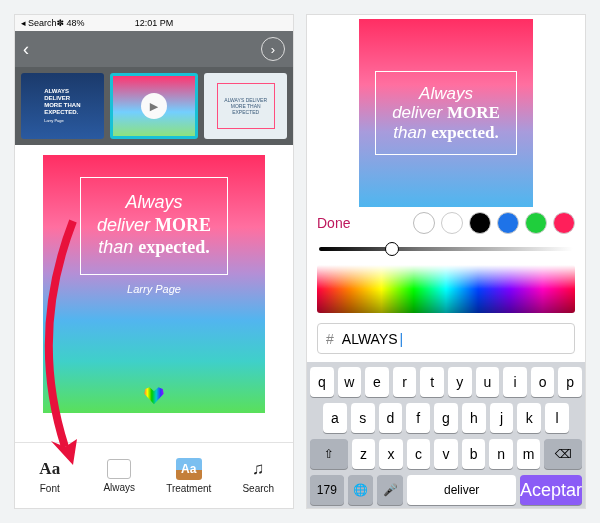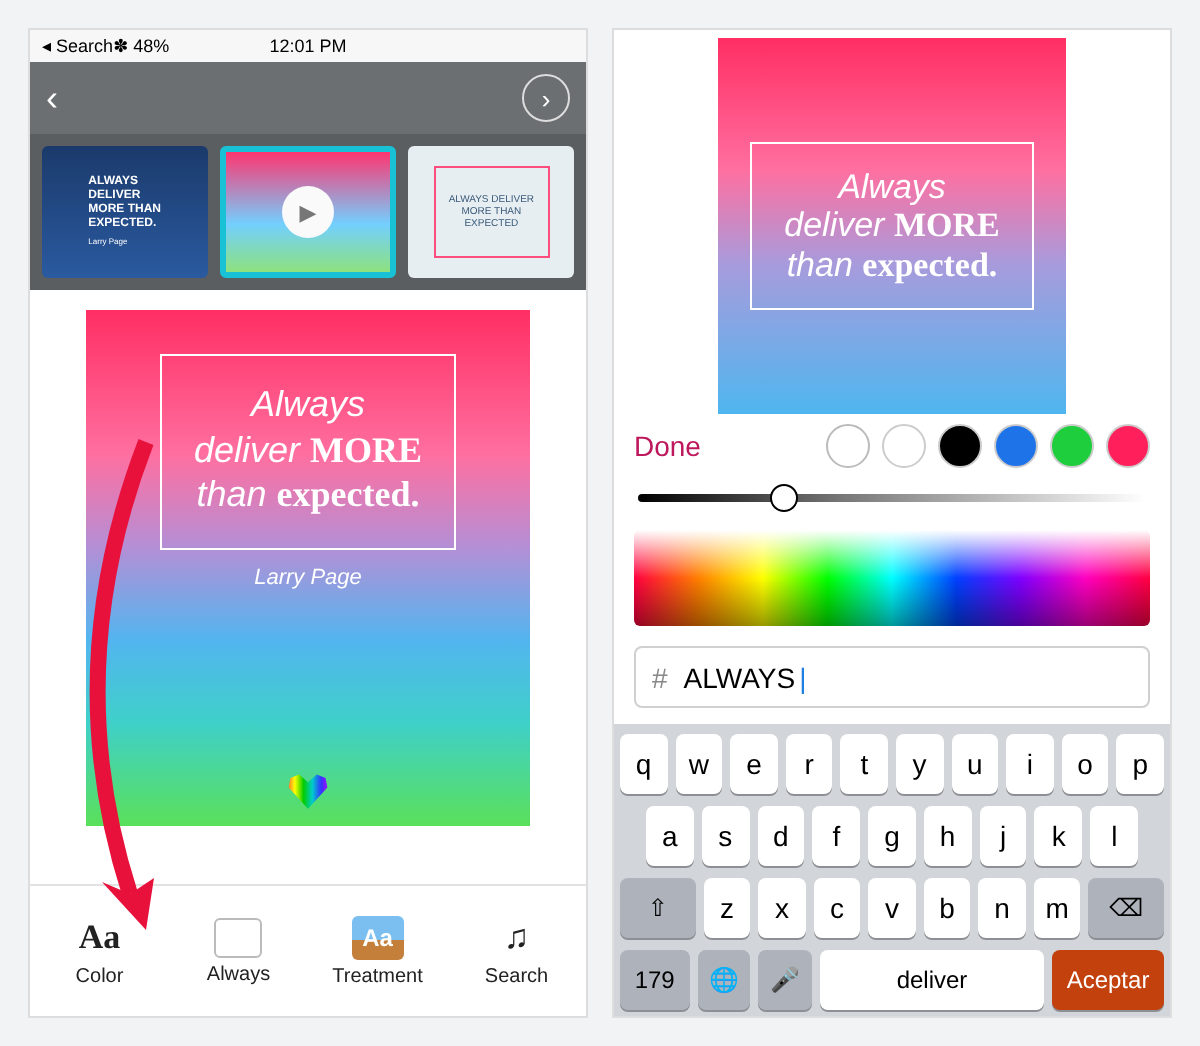--- a/index.html
+++ b/index.html
@@ -45,21 +45,21 @@
   .knob{position:absolute;left:26%;top:-5px;width:14px;height:14px;border-radius:50%;background:#fff;border:1px solid #000}
   .spectrum{height:54px;margin:6px 10px 0;border-radius:3px;background:linear-gradient(to bottom,rgba(255,255,255,1),rgba(255,255,255,0) 50%,rgba(0,0,0,0) 50%,rgba(0,0,0,.4)),linear-gradient(90deg,#ff0040,#ff8000,#ffff00,#00ff00,#00ffff,#0040ff,#8000ff,#ff00c0,#ff0040)}
   .hex{height:34px;margin:10px 10px 0;border:1px solid #d0d0d0;border-radius:4px;display:flex;align-items:center;padding:0 8px;gap:8px;font-size:14px}
   .cursor{color:#1e7fe0;font-weight:300;margin-left:-6px}
   .kb{background:#d2d5da;padding:5px 3px 3px;margin-top:8px;flex:1;display:flex;flex-direction:column;gap:6px}
   .krow{display:flex;gap:4px;justify-content:center}
   .key{background:#fff;border-radius:4px;box-shadow:0 1px 0 #8c8f94;height:30px;flex:1;display:flex;align-items:center;justify-content:center;font-size:14px;color:#000}
   .key.fn{background:#aeb3bb;font-size:12px}
   .key.w15{flex:1.4}
   .key.space{flex:4.2;font-size:12px}
-  .key.accept{background:#c2410c;color:#fff;flex:2.1;font-size:12px}
+  .key.accept{background:#8b5cf6;color:#fff;flex:2.1;font-size:18px}
   .krow.r2{padding:0 13px}
 </style>
 </head>
 <body>
 
 <div class="phone">
   <div class="status">
     <span>◂ <span>Search</span></span>
     <span class="mid">12:01 PM</span>
     <span>✽ 48%</span>
@@ -92,21 +92,21 @@
         <div class="quote"><span>deliver</span> <span class="word-b">MORE</span></div>
         <div class="quote"><span>than</span> <span class="word-b">expected.</span></div>
       </div>
       <div class="author">Larry Page</div>
       <div class="heart"></div>
     </div>
   </div>
   <div class="tabs">
     <div class="tab">
         <div class="ic" style="font-weight:700;font-family:Georgia">Aa</div>
-        <span>Color</span>
+        <span>Font</span>
       </div>
     <div class="tab">
         <div class="ic ic-color"></div>
         <span>Always</span>
       </div>
     <div class="tab">
         <div class="ic ic-treat">Aa</div>
         <span>Treatment</span>
       </div>
     <div class="tab">

